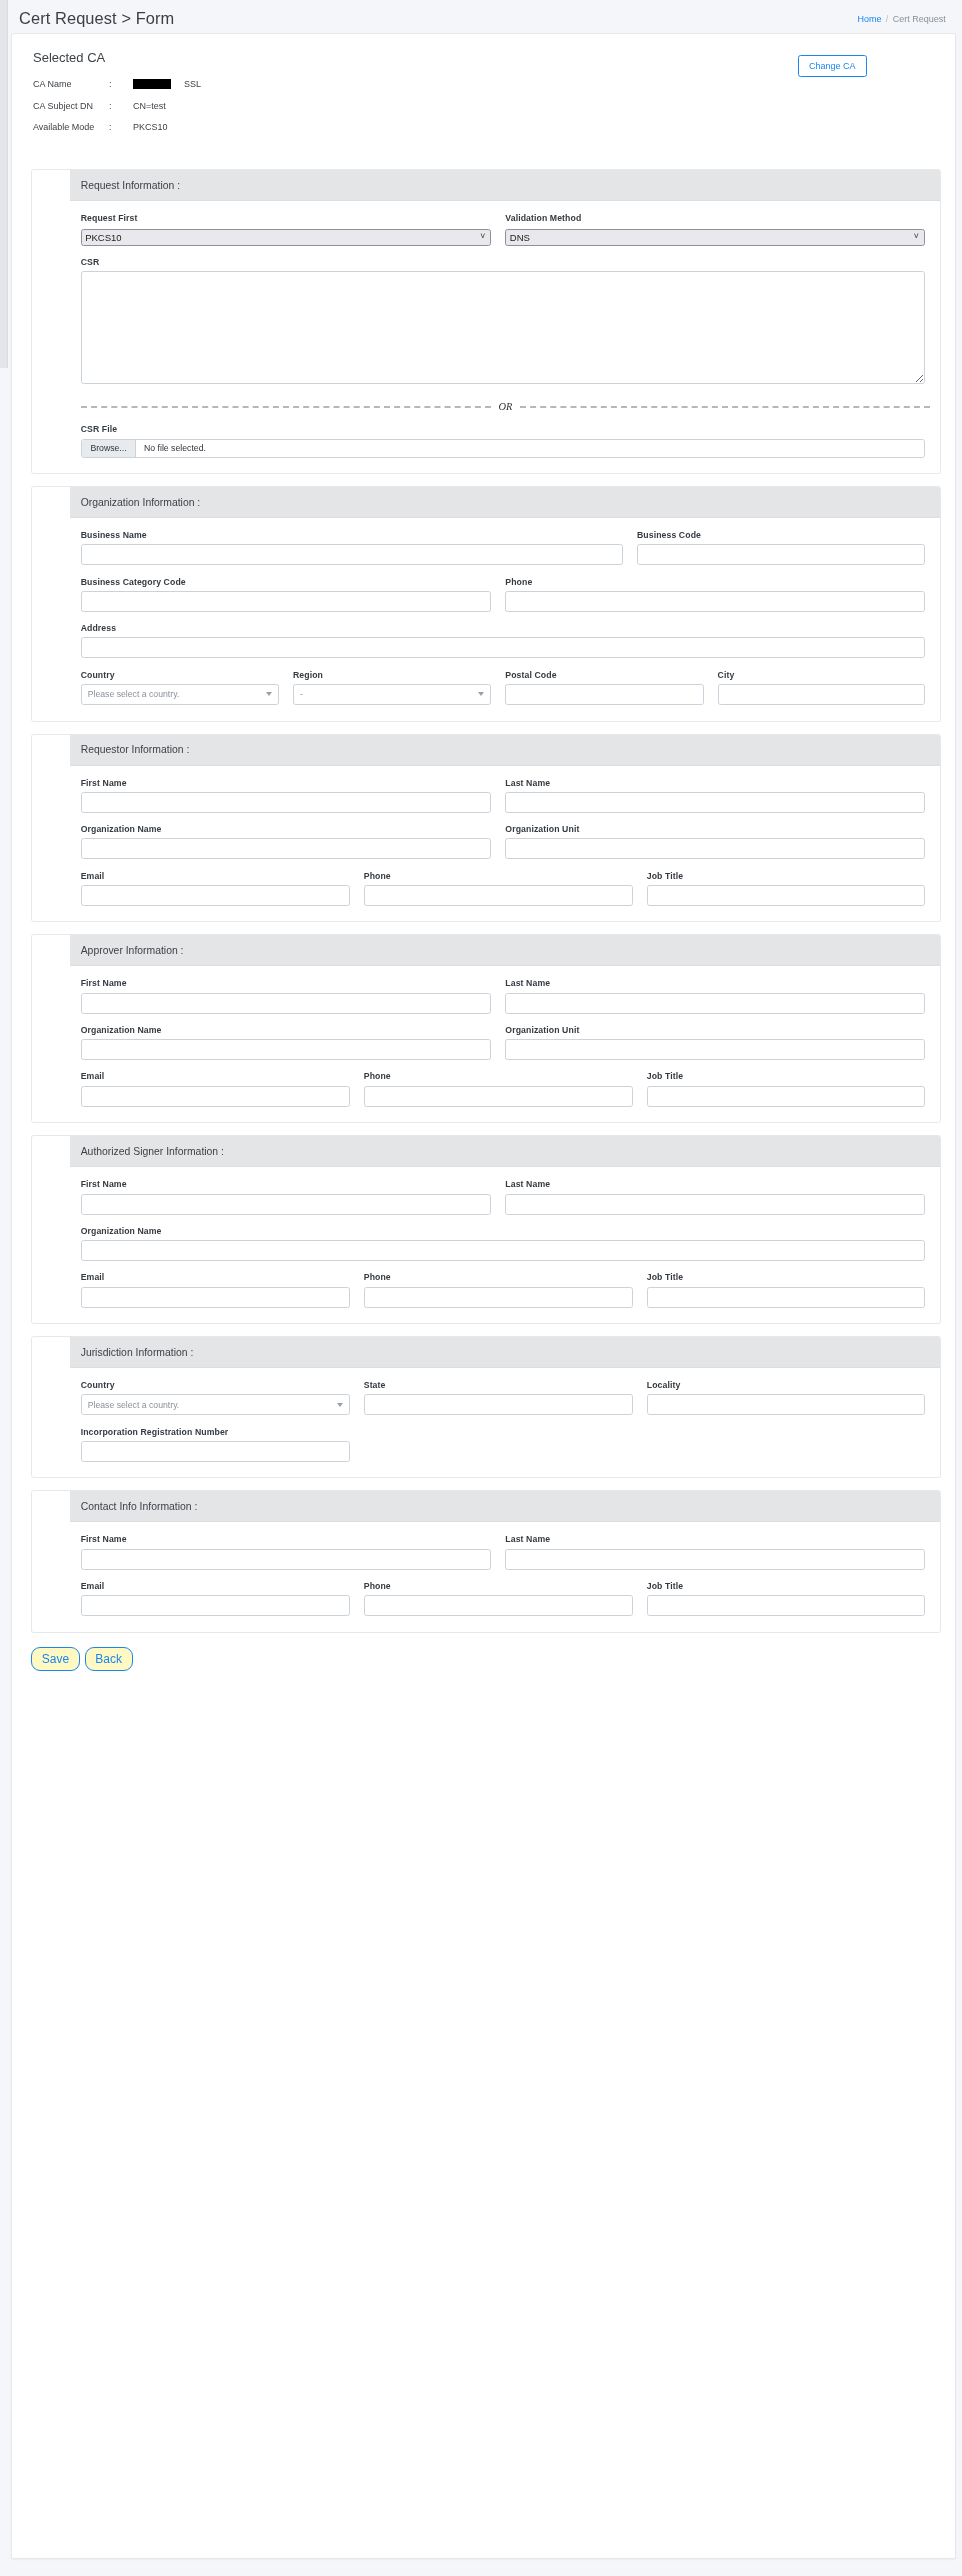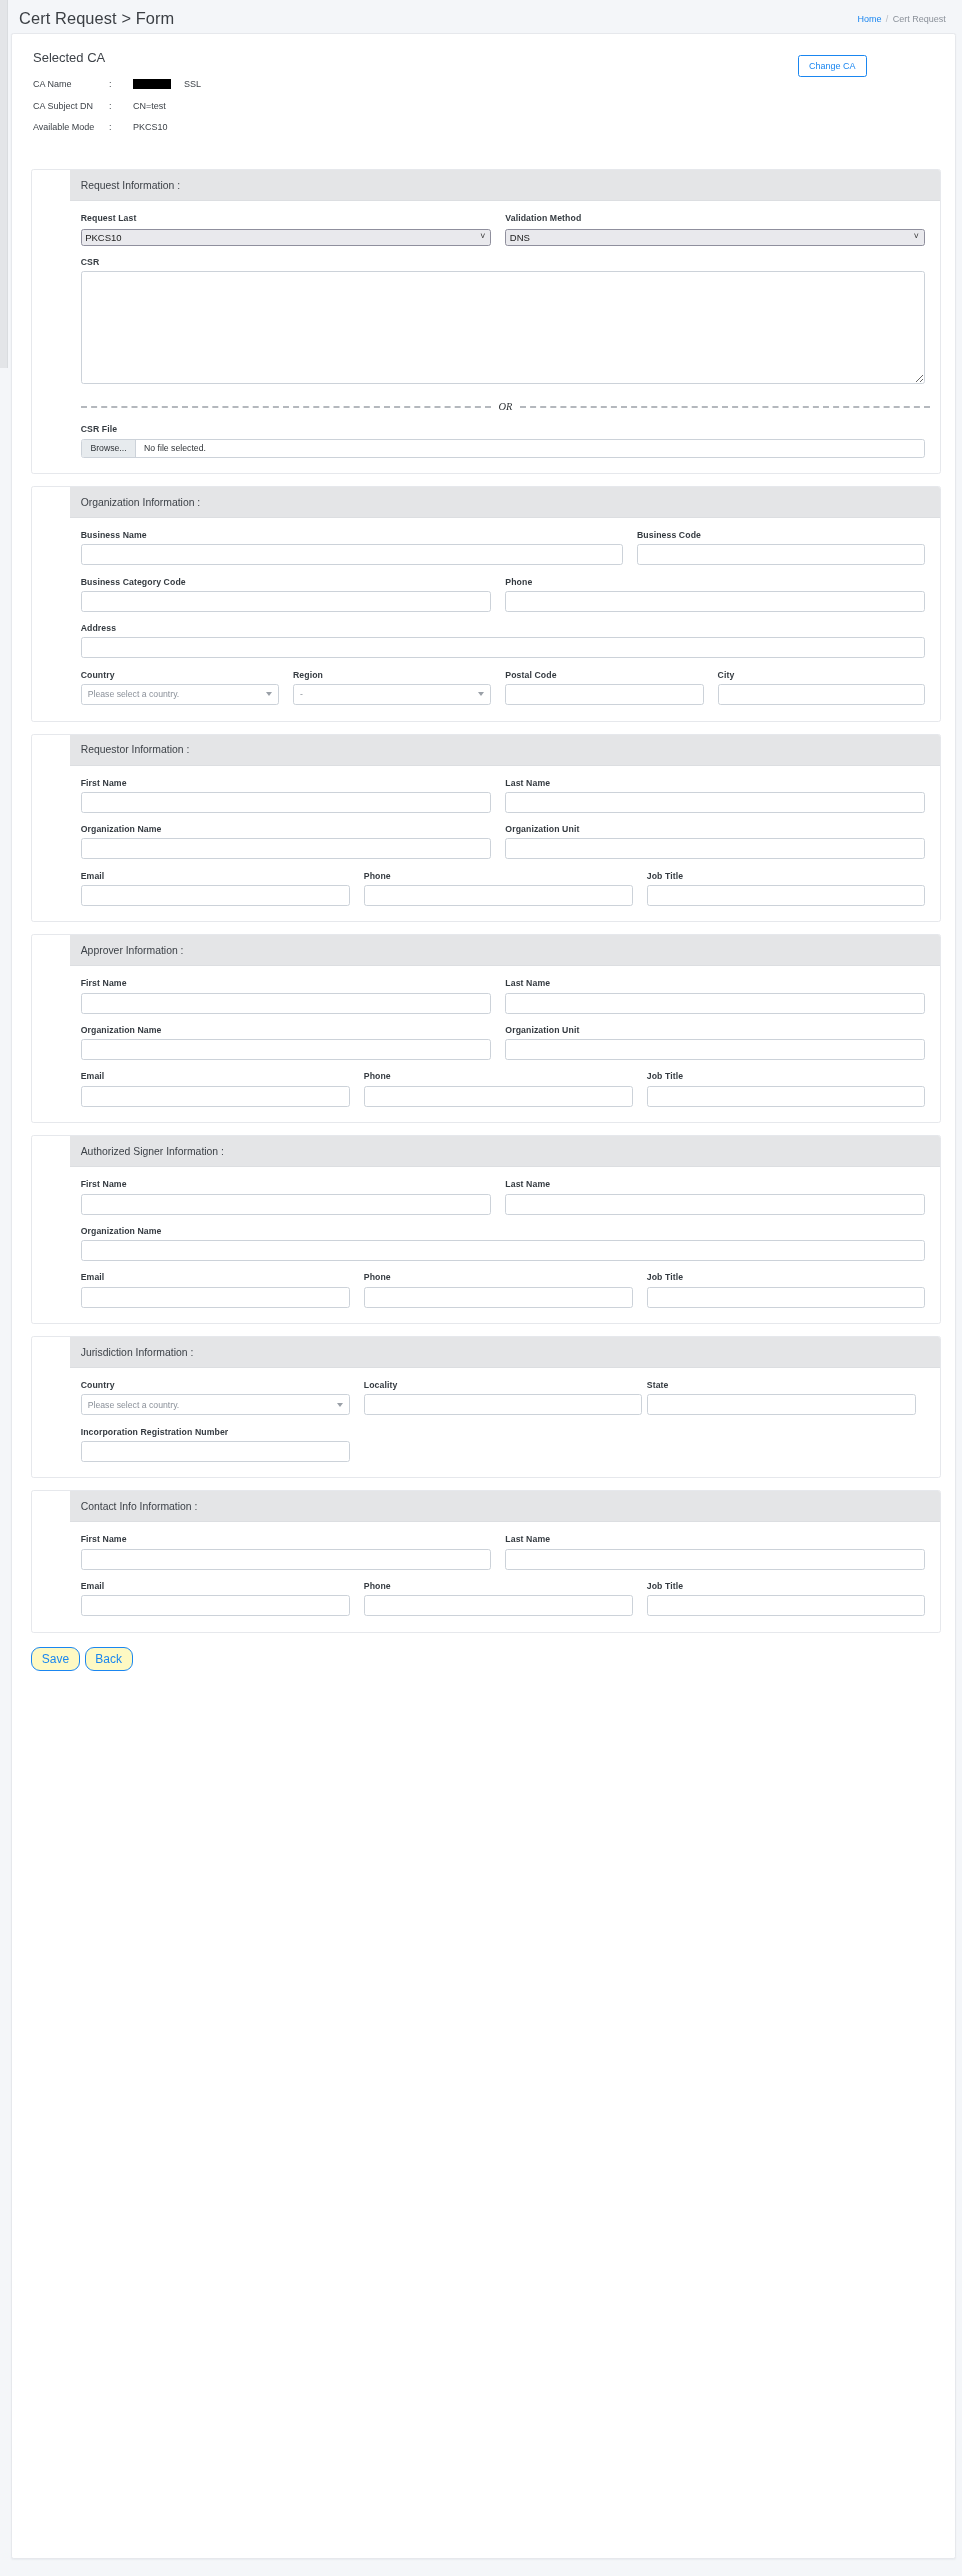--- a/index.html
+++ b/index.html
@@ -336,21 +336,21 @@
     </div>
 
     <div style="height:21px"></div>
 
     <div class="section">
       <div class="section-header">Request Information :</div>
       <div class="section-body">
 
         <div class="row">
           <div class="fgroup" style="width:50%">
-            <label class="field-label">Request Last</label>
+            <label class="field-label">Request First</label>
             <div class="nsel-wrap">
               <select class="nativesel">
                 <option>PKCS10</option>
               </select>
               <span class="chev">˅</span>
             </div>
           </div>
           <div class="fgroup" style="width:50%;padding-right:5.2px">
             <label class="field-label">Validation Method</label>
             <div class="nsel-wrap">
@@ -582,26 +582,26 @@
       <div class="section-body">
 
         <div class="row">
           <div class="fgroup" style="width:33.33%">
             <label class="field-label">Country</label>
             <div class="csel">
               <span>Please select a country.</span>
               <span class="caret"></span>
             </div>
           </div>
+          <div class="fgroup" style="width:33.33%">
+            <label class="field-label">State</label>
+            <input class="tin" type="text" style="">
+          </div>
           <div class="fgroup" style="width:33.33%;padding-right:5.2px">
             <label class="field-label">Locality</label>
-            <input class="tin" type="text" style="">
-          </div>
-          <div class="fgroup" style="width:33.33%">
-            <label class="field-label">State</label>
             <input class="tin" type="text" style="">
           </div>
         </div>
 
         <div class="row" style="margin-bottom:0">
           <div class="fgroup" style="width:33.33%">
             <label class="field-label">Incorporation Registration Number</label>
             <input class="tin" type="text" style="">
           </div>
           <div style="width:66.66%"></div>

